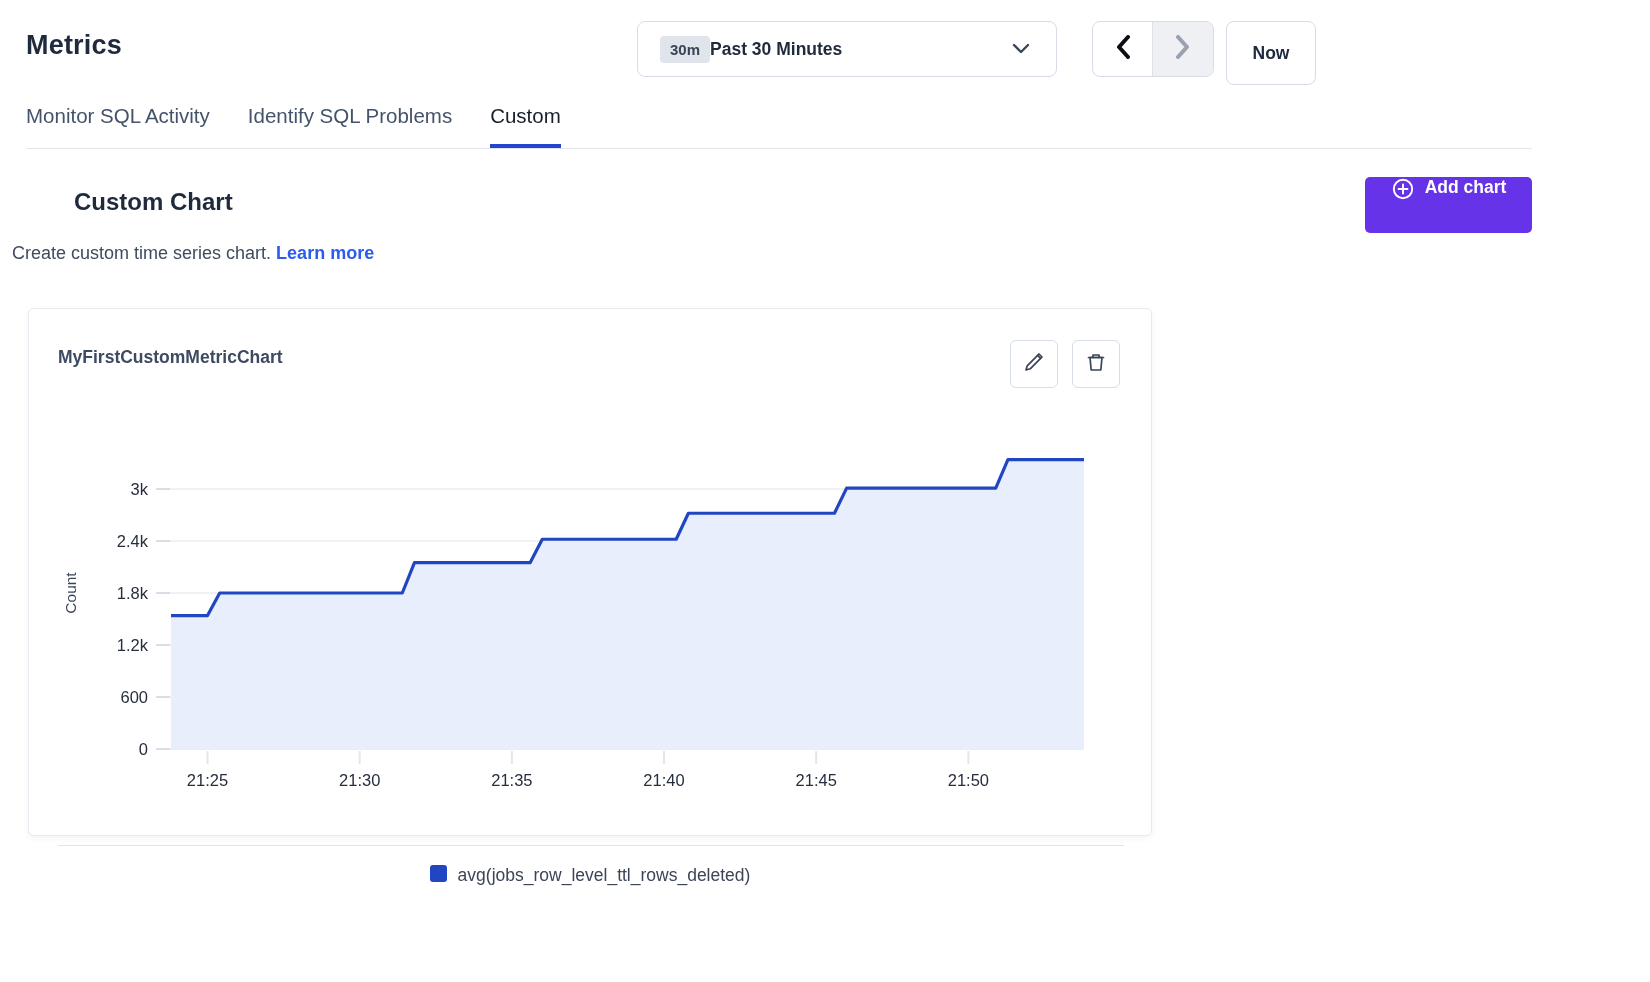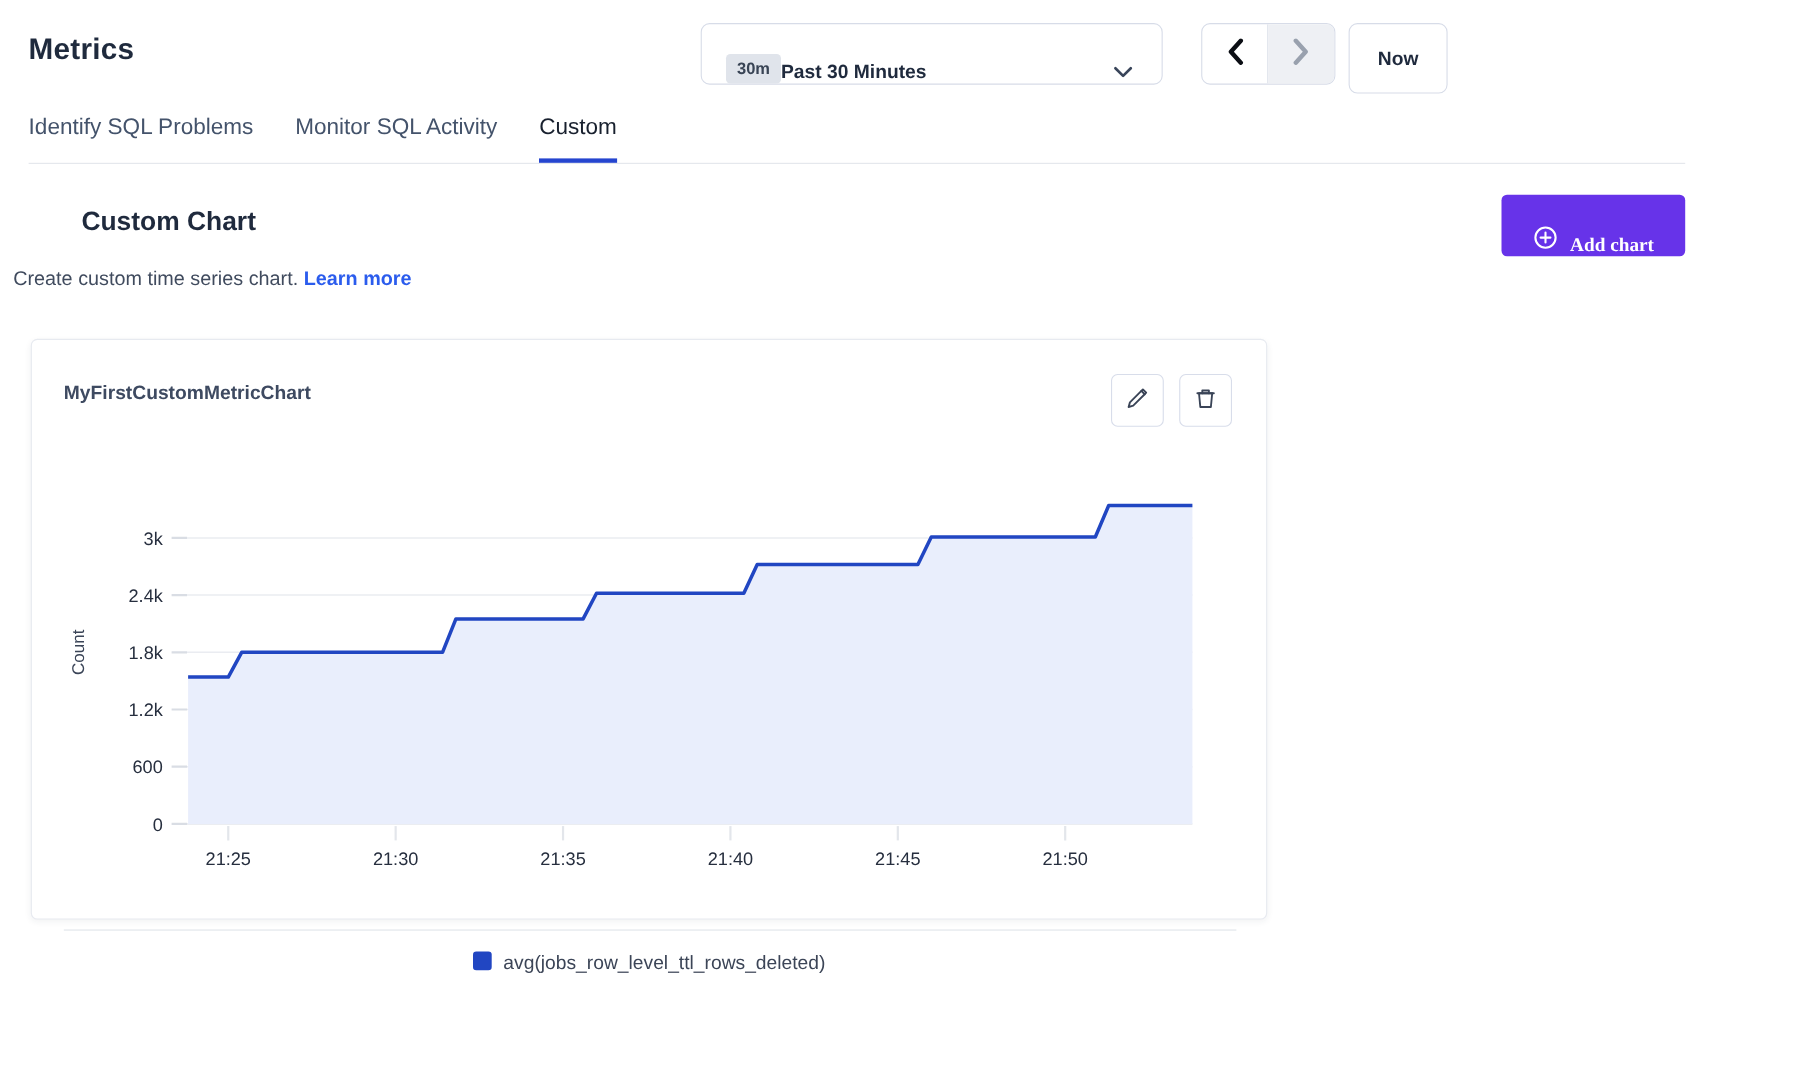--- a/index.html
+++ b/index.html
@@ -4,21 +4,21 @@
 <style>
   * { margin:0; padding:0; box-sizing:border-box; }
   html,body { width:1650px; height:982px; background:#ffffff; overflow:hidden;
               font-family:"Liberation Sans","DejaVu Sans",sans-serif; }
   .abs { position:absolute; }
 
   
   .page-title { left:26px; top:30px; font-size:27px; font-weight:700; color:#1f2a3d; letter-spacing:.2px; }
 
   .time-select { left:637px; top:21px; width:420px; height:56px; border:1px solid #d7dce8;
-                 border-radius:8px; background:#fff; display:flex; align-items:flex-end; cursor:pointer; }
+                 border-radius:8px; background:#fff; display:flex; align-items:center; cursor:pointer; }
   .range-badge { margin-left:22px; background:#e0e4eb; color:#394455; font-weight:700; font-size:15px;
                  padding:5px 10px; border-radius:4px; }
   .range-label { font-size:17.5px; font-weight:700; color:#1f2a3d; }
   .chev-down { margin-left:auto; margin-right:26px; }
 
   .nav-group { left:1092px; top:21px; width:122px; height:56px; border:1px solid #d7dce8;
                border-radius:8px; background:#fff; display:flex; overflow:hidden; }
   .nav-half { width:50%; height:100%; display:flex; align-items:center; justify-content:center; cursor:pointer; }
   .nav-prev { border-right:1px solid #dde1ea; }
   .nav-next { background:#eef0f4; cursor:default; }
@@ -32,22 +32,22 @@
   .tab { font-size:20.5px; color:#44536b; padding:4px 0 16px 0; cursor:pointer; border-bottom:4px solid transparent; }
   .tab.active { color:#18202e; font-weight:500; border-bottom-color:#2545cf;text-align:center; }
 
   
   .section-title { left:26px; top:188px; font-size:24px; font-weight:700; color:#1f2a3d;margin-left:48px; }
   .section-sub { left:12px; top:243px; font-size:18px; color:#404b5e; }
   .learn-more { color:#2b5ced; font-weight:700; cursor:pointer; text-decoration:none; }
 
   .add-chart-btn { left:1365px; top:177px; width:167px; height:56px; background:#6733e9; border:none;
                    border-radius:5px; color:#fff; font-size:17.5px; font-weight:700;
-                   display:flex; align-items:flex-end; justify-content:center; gap:10px; cursor:pointer;
-                   font-family:Liberation Serif, serif; }
+                   display:flex; align-items:flex-start; justify-content:center; gap:10px; cursor:pointer;
+                   font-family:Liberation Sans, sans-serif; }
 
   
   .card { left:28px; top:308px; width:1124px; height:528px; background:#fff; border:1px solid #e7eaf0;
           border-radius:6px; box-shadow:0 2px 6px rgba(40,50,70,.06);padding-left:25px; }
   .card-title { position:absolute; left:29px; top:38px; font-size:17.5px; font-weight:700; color:#3e4a61; }
   .icon-btn { position:absolute; top:31px; width:48px; height:48px; background:#fff; border:1px solid #d8ddea;
               border-radius:6px; display:flex; align-items:center; justify-content:center; cursor:pointer; }
   .edit-btn { left:981px; } .del-btn { left:1043px; }
 
   .chart-svg { position:absolute; left:29px; top:110px; }
@@ -85,22 +85,22 @@
       <svg width="16" height="24" viewBox="0 0 16 24">
           <polyline points="3,2 12,12 3,22" fill="none" stroke="#99a1ae" stroke-width="4" stroke-linecap="round" stroke-linejoin="round"></polyline>
         </svg>
     </span>
   </div>
 </div>
 
 <div class="abs now-btn">Now</div>
 
 <div class="abs tabbar">
+  <div class="tab">Monitor SQL Activity</div>
   <div class="tab">Identify SQL Problems</div>
-  <div class="tab">Monitor SQL Activity</div>
   <div class="tab active">Custom</div>
 </div>
 
 <div class="abs section-title">Custom Chart</div>
 <div class="abs section-sub">
   <span>Create custom time series chart.</span>
   <a class="learn-more">Learn more</a>
 </div>
 
 <button class="abs add-chart-btn">

